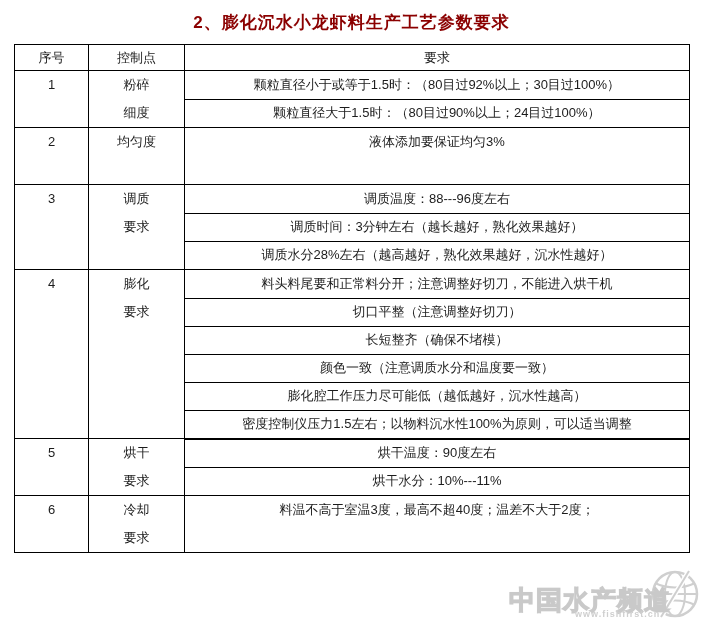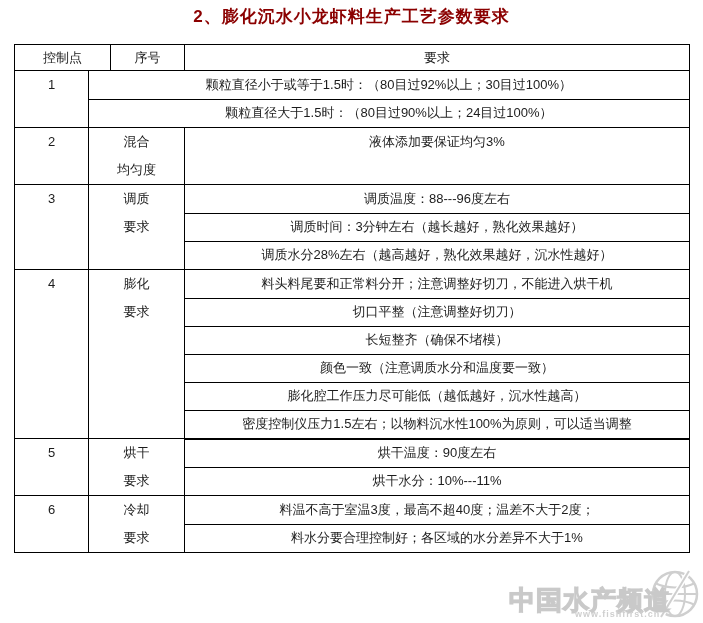--- a/index.html
+++ b/index.html
@@ -3,21 +3,21 @@
 <meta charset="utf-8">
 <style>
   * { margin:0; padding:0; box-sizing:border-box; }
   html,body { background:#fff; }
   body { font-family:"Liberation Sans","DejaVu Sans",sans-serif; }
   .page {
     position:relative; width:703px; height:623px;
     background:#fff; overflow:hidden;
   }
   .title {
-    position:absolute; top:5px; left:0; width:100%;
+    position:absolute; top:11px; left:0; width:100%;
     text-align:center; font-size:17px; font-weight:bold;
     color:#8b0000; letter-spacing:1px;
   }
   .table {
     position:absolute; left:14px; top:44px; width:676px;
     border:1px solid #000; background:#fff;
     font-size:13px; color:#1c1c1c;
   }
   .header-row { display:flex; height:26px; border-bottom:1px solid #000; }
   .header-row .col { line-height:25px; text-align:center; }
@@ -55,37 +55,40 @@
 </style>
 </head>
 <body>
 
 <div class="page">
 
   <div class="title">2、膨化沉水小龙虾料生产工艺参数要求</div>
 
   <div class="table">
     <div class="header-row">
+      <div class="col num">序号</div>
       <div class="col point">控制点</div>
-      <div class="col num">序号</div>
       <div class="col req">要求</div>
     </div>
     <div id="table-body">
   <div class="main-row">
     <div class="col num cell-num">1</div>
+    <div class="col point cell-point">
+            <div class="pt-line">粉碎</div>
+            <div class="pt-line">细度</div>
+          </div>
     <div class="col req cell-req">
             <div class="req-line">颗粒直径小于或等于1.5时：（80目过92%以上；30目过100%）</div>
             <div class="req-line bordered">颗粒直径大于1.5时：（80目过90%以上；24目过100%）</div>
           </div>
   </div>
 
   <div class="main-row">
     <div class="col num cell-num">2</div>
     <div class="col point cell-point">
-            <div class="pt-line">混合</div>
             <div class="pt-line">均匀度</div>
           </div>
     <div class="col req cell-req">
             <div class="req-line">液体添加要保证均匀3%</div>
             <div class="req-line empty"></div>
           </div>
   </div>
 
   <div class="main-row">
     <div class="col num cell-num">3</div>
@@ -129,21 +132,20 @@
   </div>
 
   <div class="main-row">
     <div class="col num cell-num">6</div>
     <div class="col point cell-point">
             <div class="pt-line">冷却</div>
             <div class="pt-line">要求</div>
           </div>
     <div class="col req cell-req">
             <div class="req-line">料温不高于室温3度，最高不超40度；温差不大于2度；</div>
-            <div class="req-line bordered">料水分要合理控制好；各区域的水分差异不大于1%</div>
           </div>
   </div>
 </div>
   </div>
 
   <div class="watermark">
     <svg class="wm-globe" width="56" height="58" viewBox="0 0 56 58" fill="none">
       <circle cx="30" cy="29" r="22" stroke="#cfcfcf" stroke-width="2.5"></circle>
       <ellipse cx="30" cy="29" rx="10" ry="22" stroke="#cfcfcf" stroke-width="2"></ellipse>
       <path d="M 8 29 L 52 29" stroke="#cfcfcf" stroke-width="2"></path>

